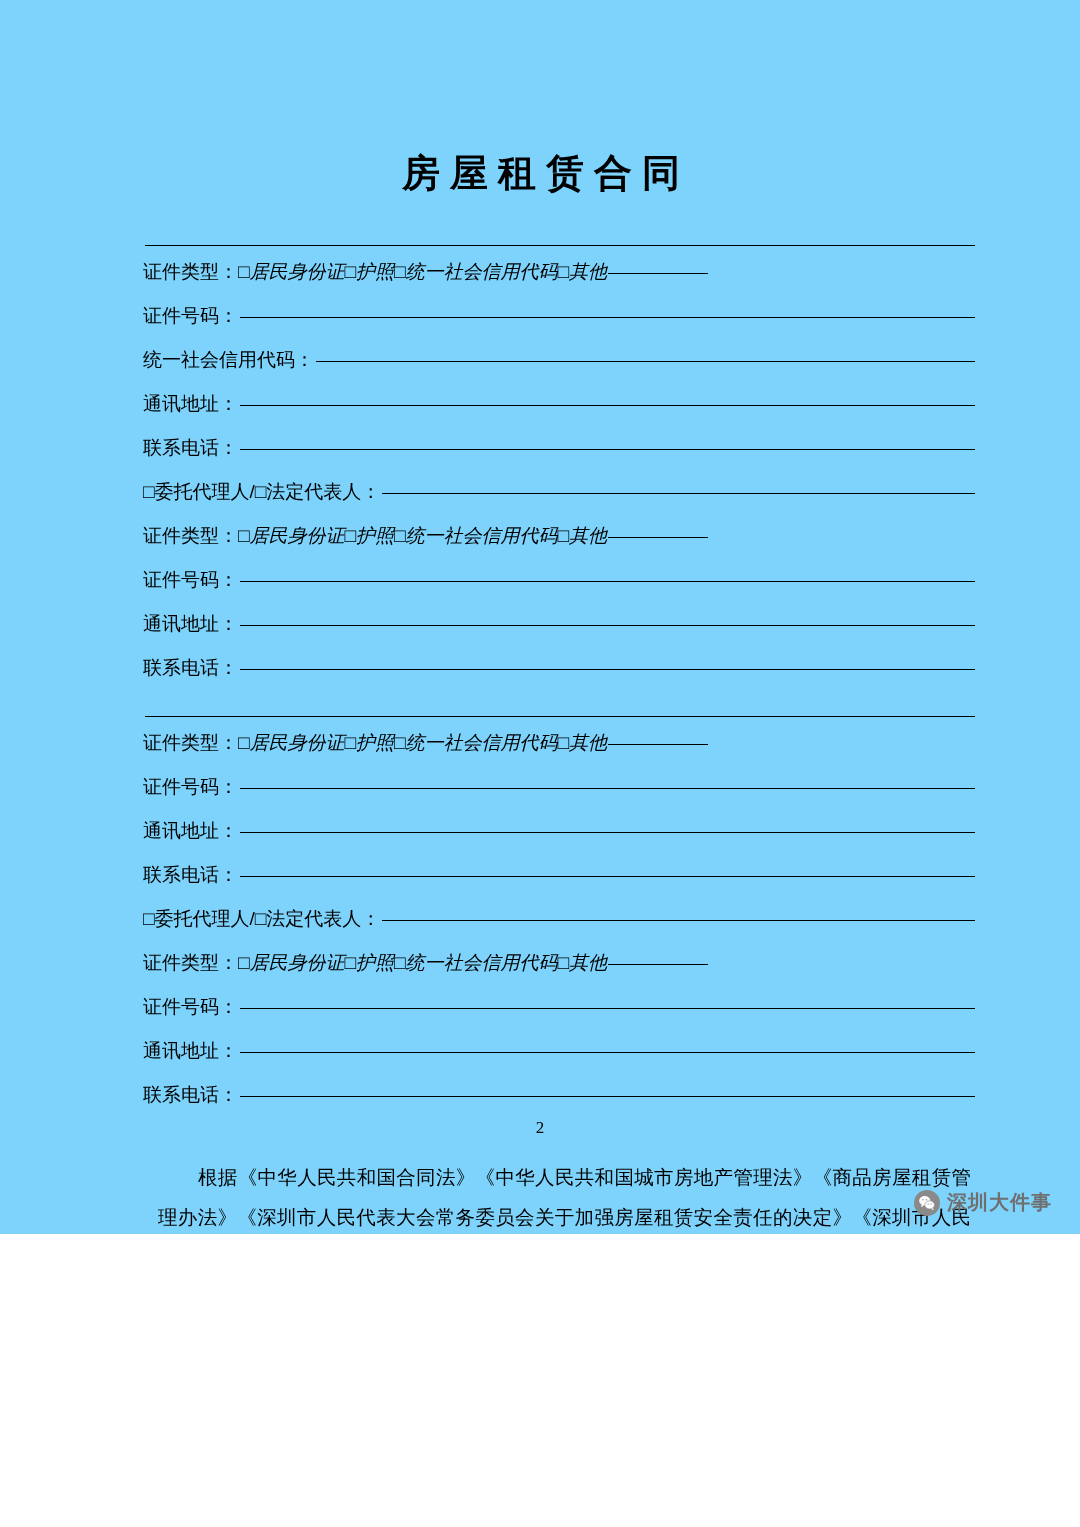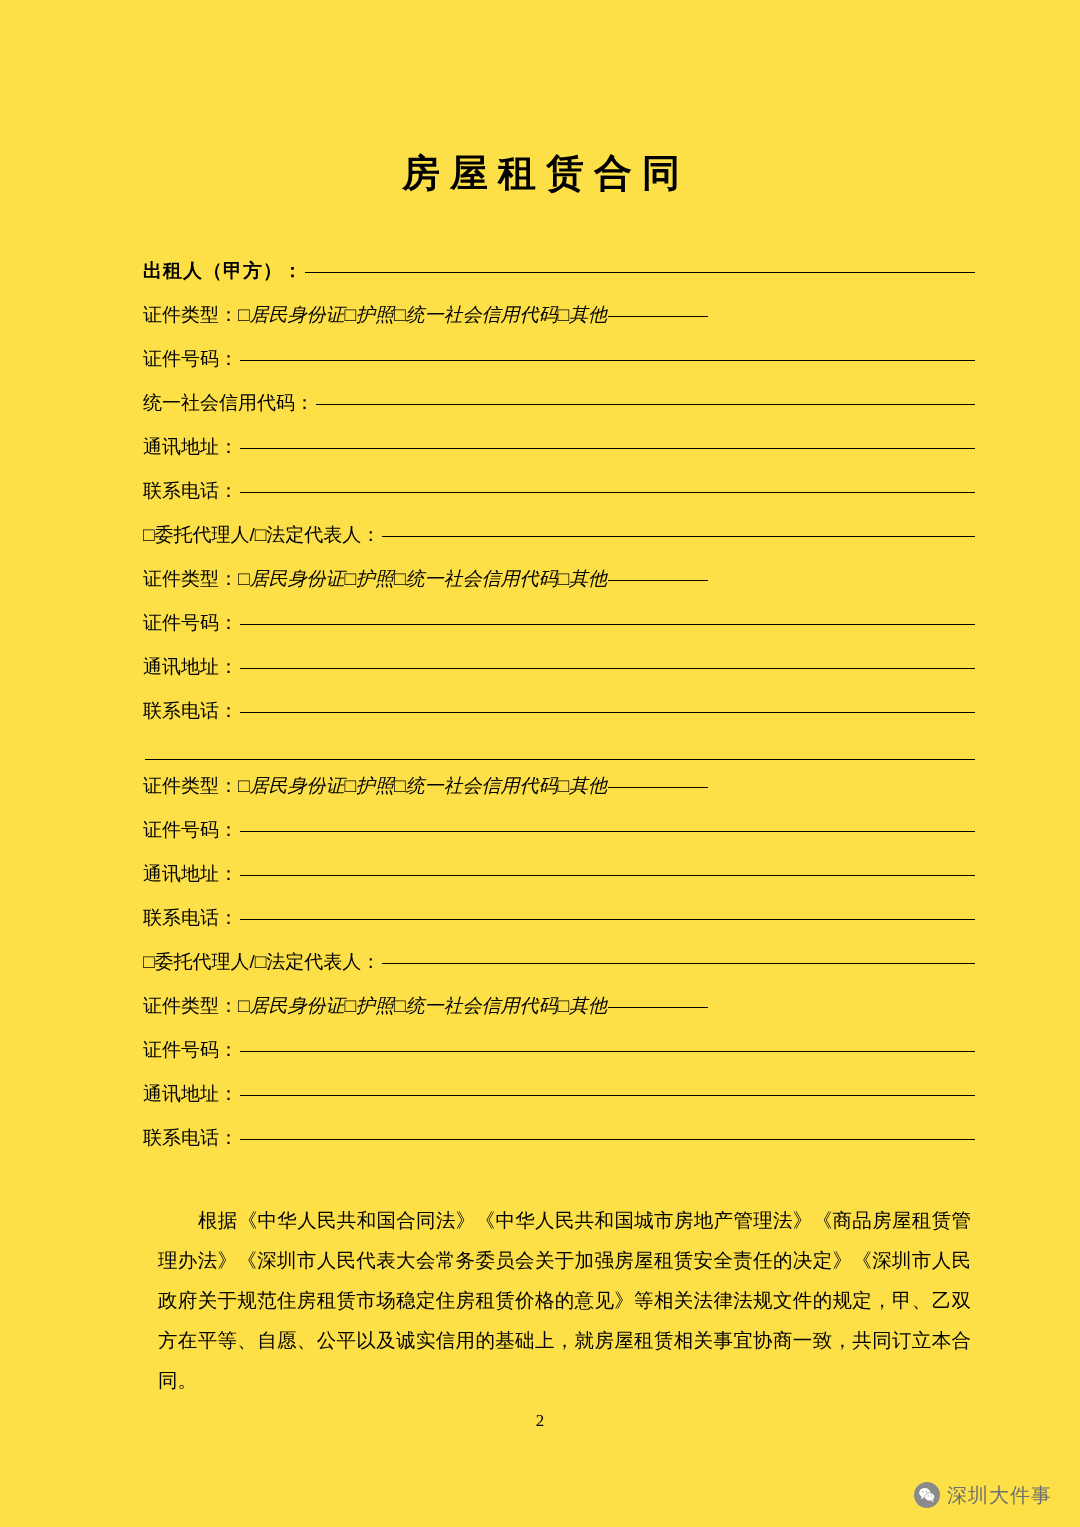--- a/index.html
+++ b/index.html
@@ -7,22 +7,22 @@
     padding: 0;
     background: #ffffff;
   }
   body {
     font-family: "Liberation Serif", "DejaVu Serif", serif;
     color: #000000;
   }
   .page {
     position: relative;
     width: 1080px;
-    height: 1527px;
-    background: #fde047;
+    height: 1234px;
+    background: #7dd3fc;
     overflow: hidden;
     box-sizing: border-box;
   }
   .doc-title {
     text-align: center;
     font-family: "DejaVu Serif", "Liberation Serif", serif;
     font-weight: bold;
     font-size: 38px;
     letter-spacing: 10px;
     margin: 0;
@@ -93,23 +93,24 @@
     right: 0;
     text-align: center;
     font-family: "Liberation Serif", serif;
     font-size: 17px;
   }
   .watermark {
     position: absolute;
     right: 28px;
     bottom: 18px;
     display: flex;
-    align-items: flex-start;
+    align-items: flex-end;
     gap: 7px;
     color: #6b6b6b;
+    font-weight: bold;
   }
   .wm-badge {
     width: 26px;
     height: 26px;
     border-radius: 50%;
     background: #8a8a8a;
     display: flex;
     align-items: center;
     justify-content: center;
   }
@@ -124,21 +125,20 @@
 </head>
 <body>
 
 <div class="page">
 
   <h1 class="doc-title">房屋租赁合同</h1>
 
   <div class="body-area">
 
     <div class="field-row bold">
-      <span class="lbl">出租人（甲方）：</span>
       <span class="rule"></span>
     </div>
 
     <div class="field-row">
       <span class="lbl">证件类型：</span>
       <span class="opts">□居民身份证□护照□统一社会信用代码□其他</span>
       <span class="rule-short"></span>
     </div>
 
     <div class="field-row">

